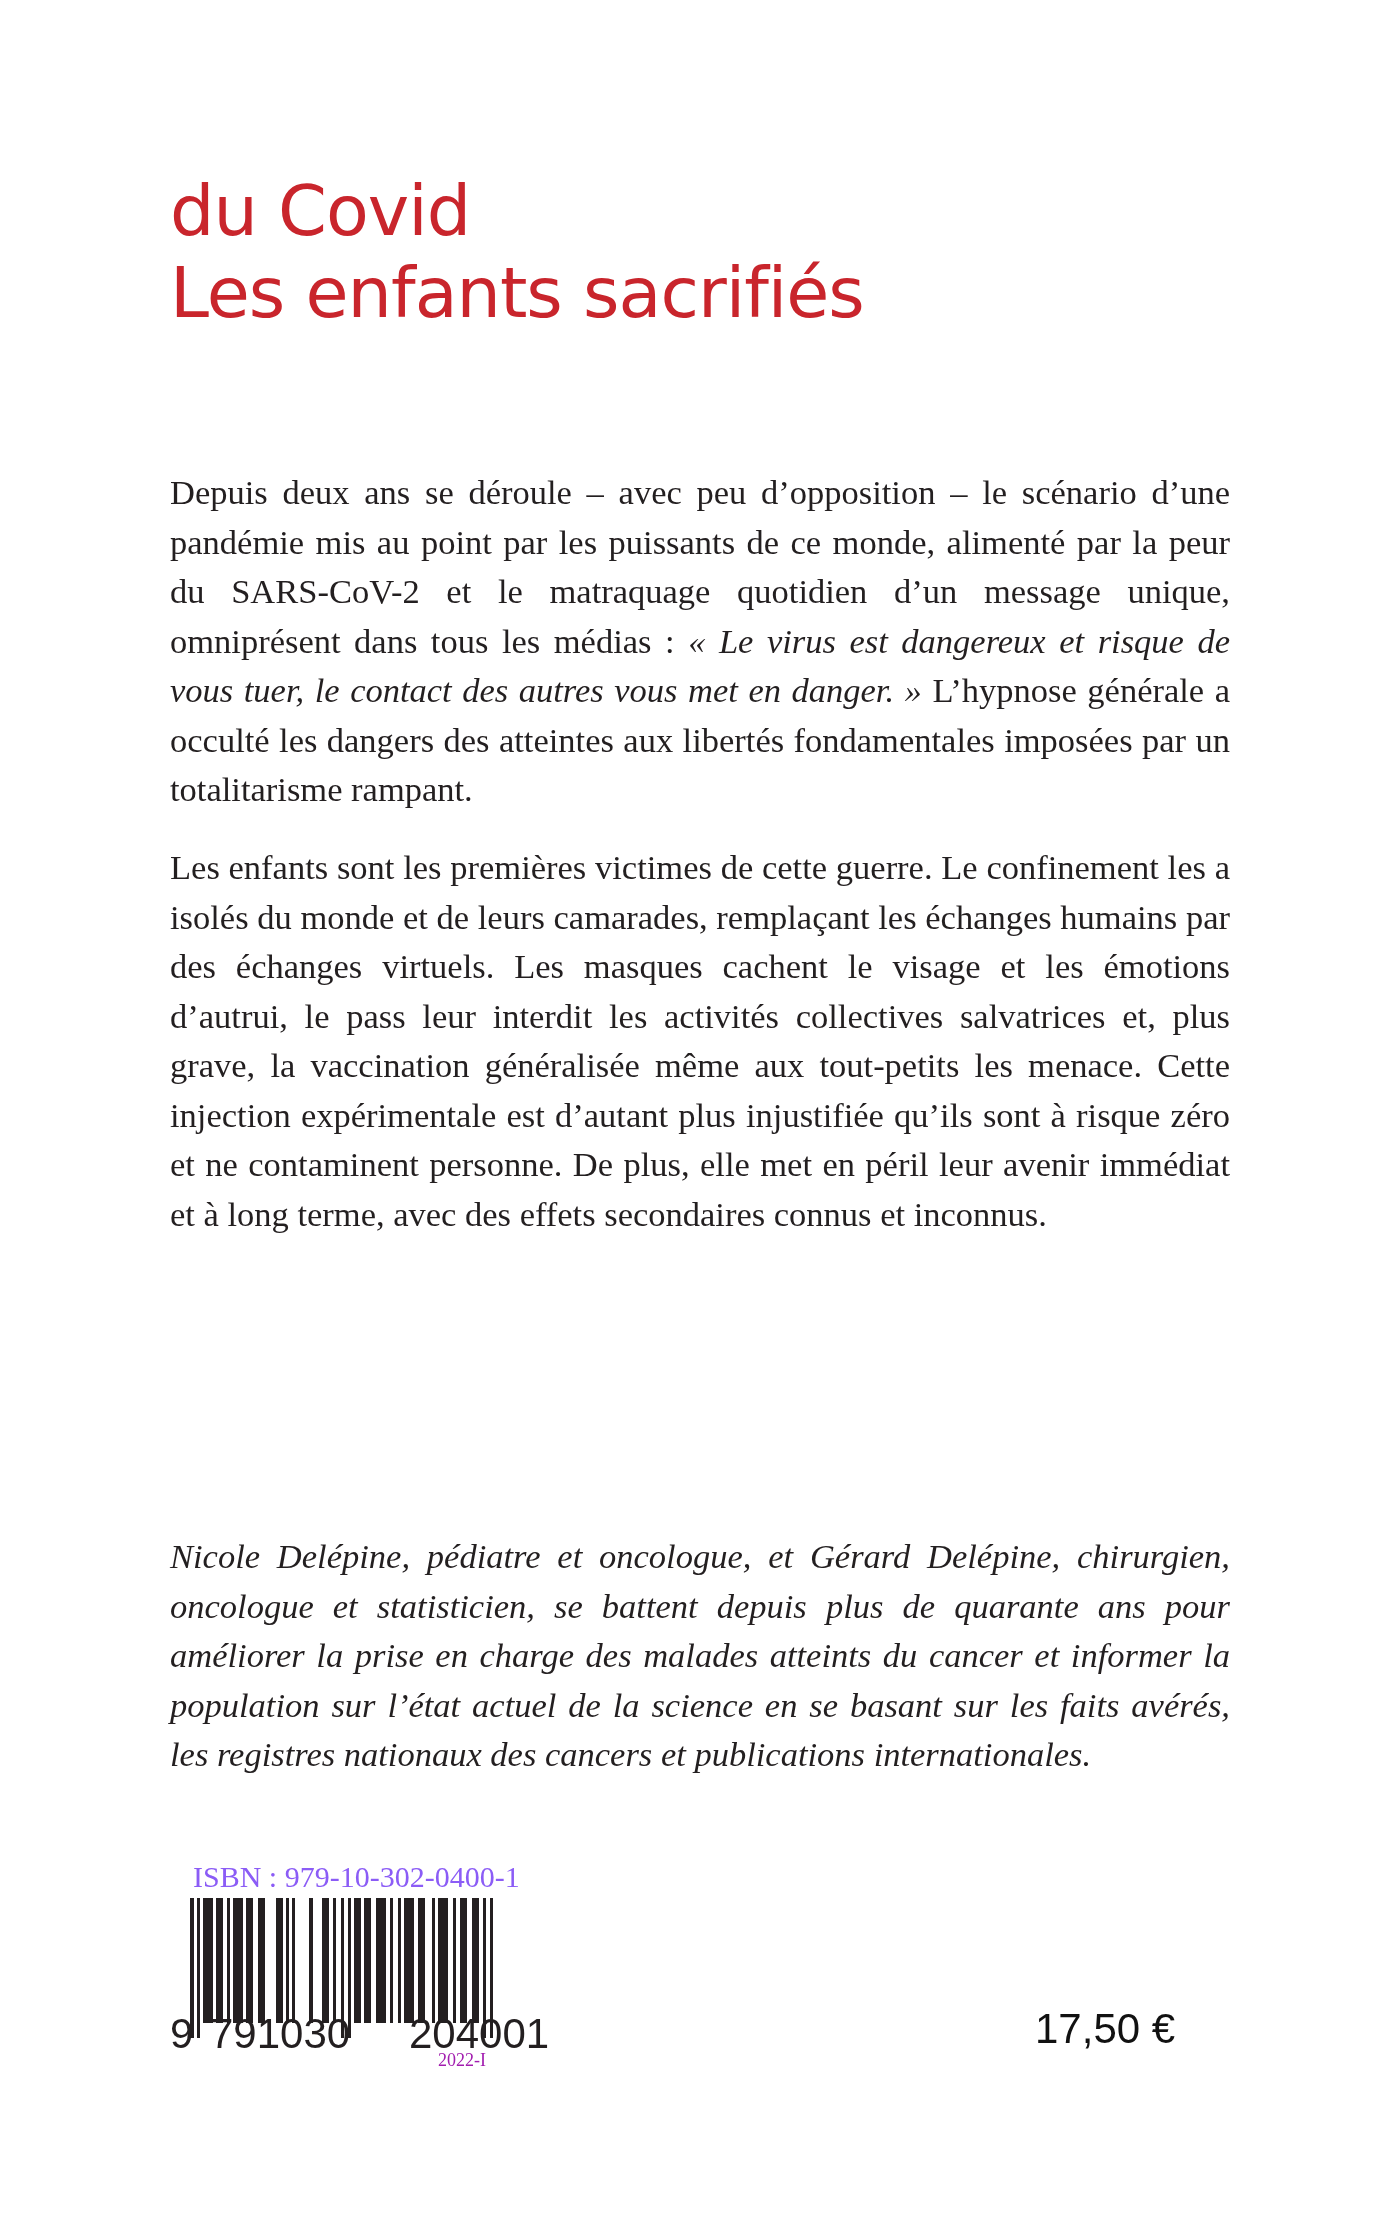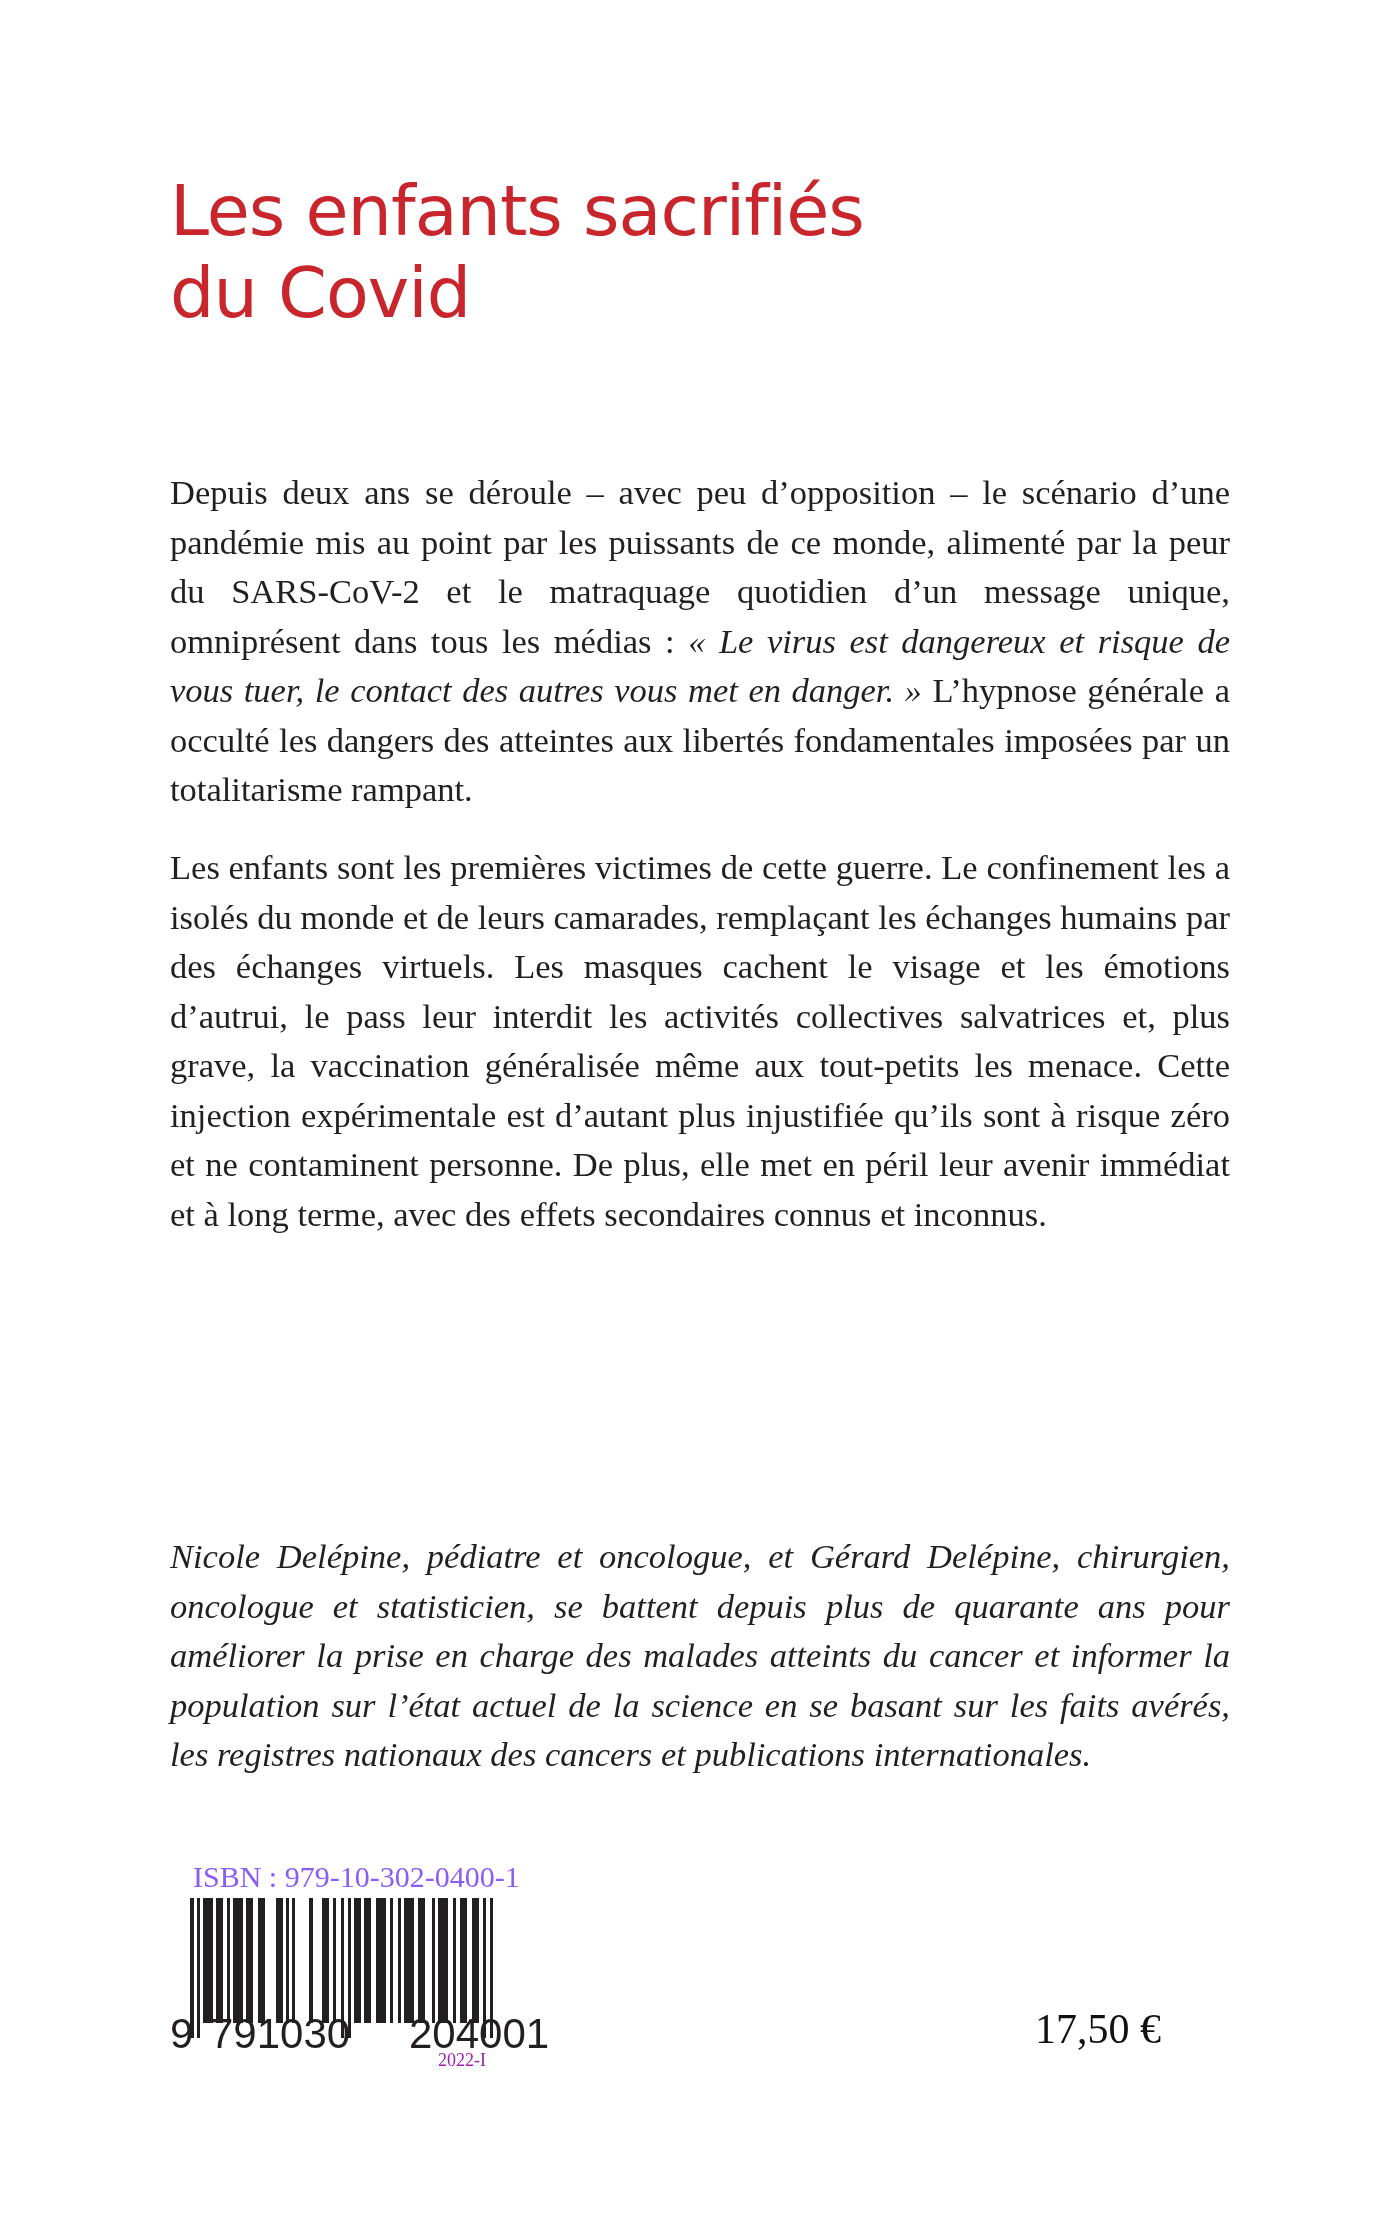--- a/index.html
+++ b/index.html
@@ -12,28 +12,28 @@
   .p2 { top: 803px; }
   .bio { top: 1492px; font-style: italic; }
   .ital { font-style: italic; }
   .isbn { position: absolute; left: 193px; top: 1860px; font-family: "Liberation Serif", serif; font-size: 30px; color: #8b5cf6; }
   .barcode { position: absolute; left: 190px; top: 1898px; width: 330px; height: 140px; }
   .barcode-digits { position: absolute; top: 2010px; font-family: "Liberation Sans", sans-serif; font-size: 42px; color: #231f20; }
   .d1 { left: 170px; }
   .d2 { left: 210px; }
   .d3 { left: 377px; margin-left: 32px; }
   .edition { position: absolute; left: 438px; top: 2050px; font-family: "Liberation Serif", serif; font-size: 18px; color: #a21caf; }
-  .price { position: absolute; left: 1035px; top: 2005px; font-family: Liberation Serif, serif; font-size: 42px; color: #111; }
+  .price { position: absolute; left: 1035px; top: 2005px; font-family: Liberation Sans, sans-serif; font-size: 42px; color: #111; }
 </style>
 </head>
 <body>
 
 <h1 class="title">
+  <span>du Covid</span>
   <span>Les enfants sacrifiés</span>
-  <span>du Covid</span>
 </h1>
 
 <div class="body-text p1">
   <p><span>Depuis deux ans se déroule – avec peu d’opposition – le scénario d’une pandémie mis au point par les puissants de ce monde, alimenté par la peur du SARS-CoV-2 et le matraquage quotidien d’un message unique, omniprésent dans tous les médias : </span><span class="ital">« Le virus est dangereux et risque de vous tuer, le contact des autres vous met en danger. »</span><span> L’hypnose générale a occulté les dangers des atteintes aux libertés fondamentales imposées par un totalitarisme rampant.</span></p>
 </div>
 
 <div class="body-text p2">
   <p>Les enfants sont les premières victimes de cette guerre. Le confinement les a isolés du monde et de leurs camarades, remplaçant les échanges humains par des échanges virtuels. Les masques cachent le visage et les émotions d’autrui, le pass leur interdit les activités collectives salvatrices et, plus grave, la vaccination généralisée même aux tout-petits les menace. Cette injection expérimentale est d’autant plus injustifiée qu’ils sont à risque zéro et ne contaminent personne. De plus, elle met en péril leur avenir immédiat et à long terme, avec des effets secondaires connus et inconnus.</p>
 </div>
 

